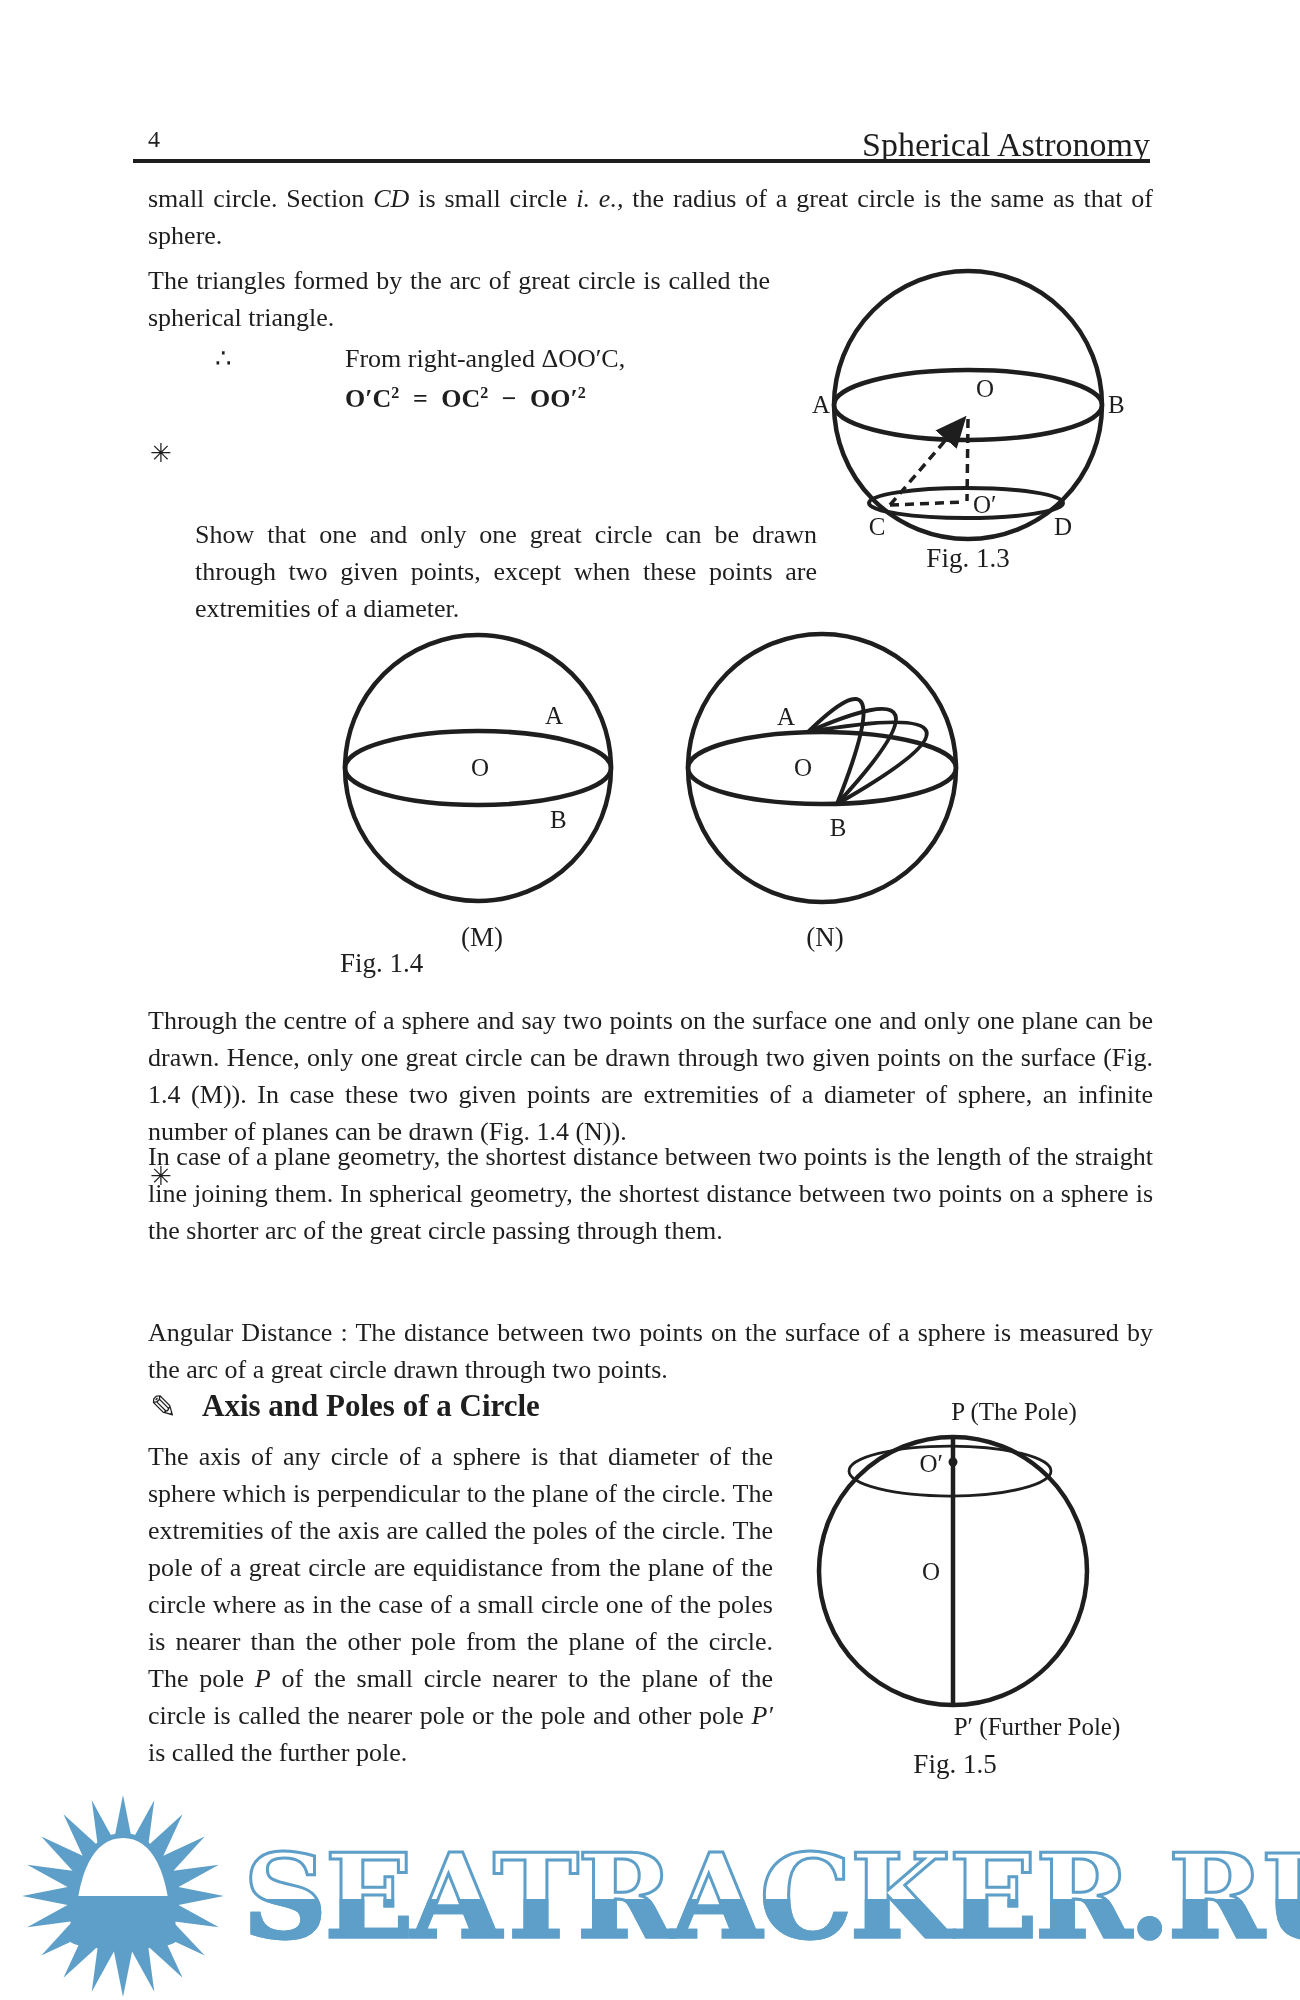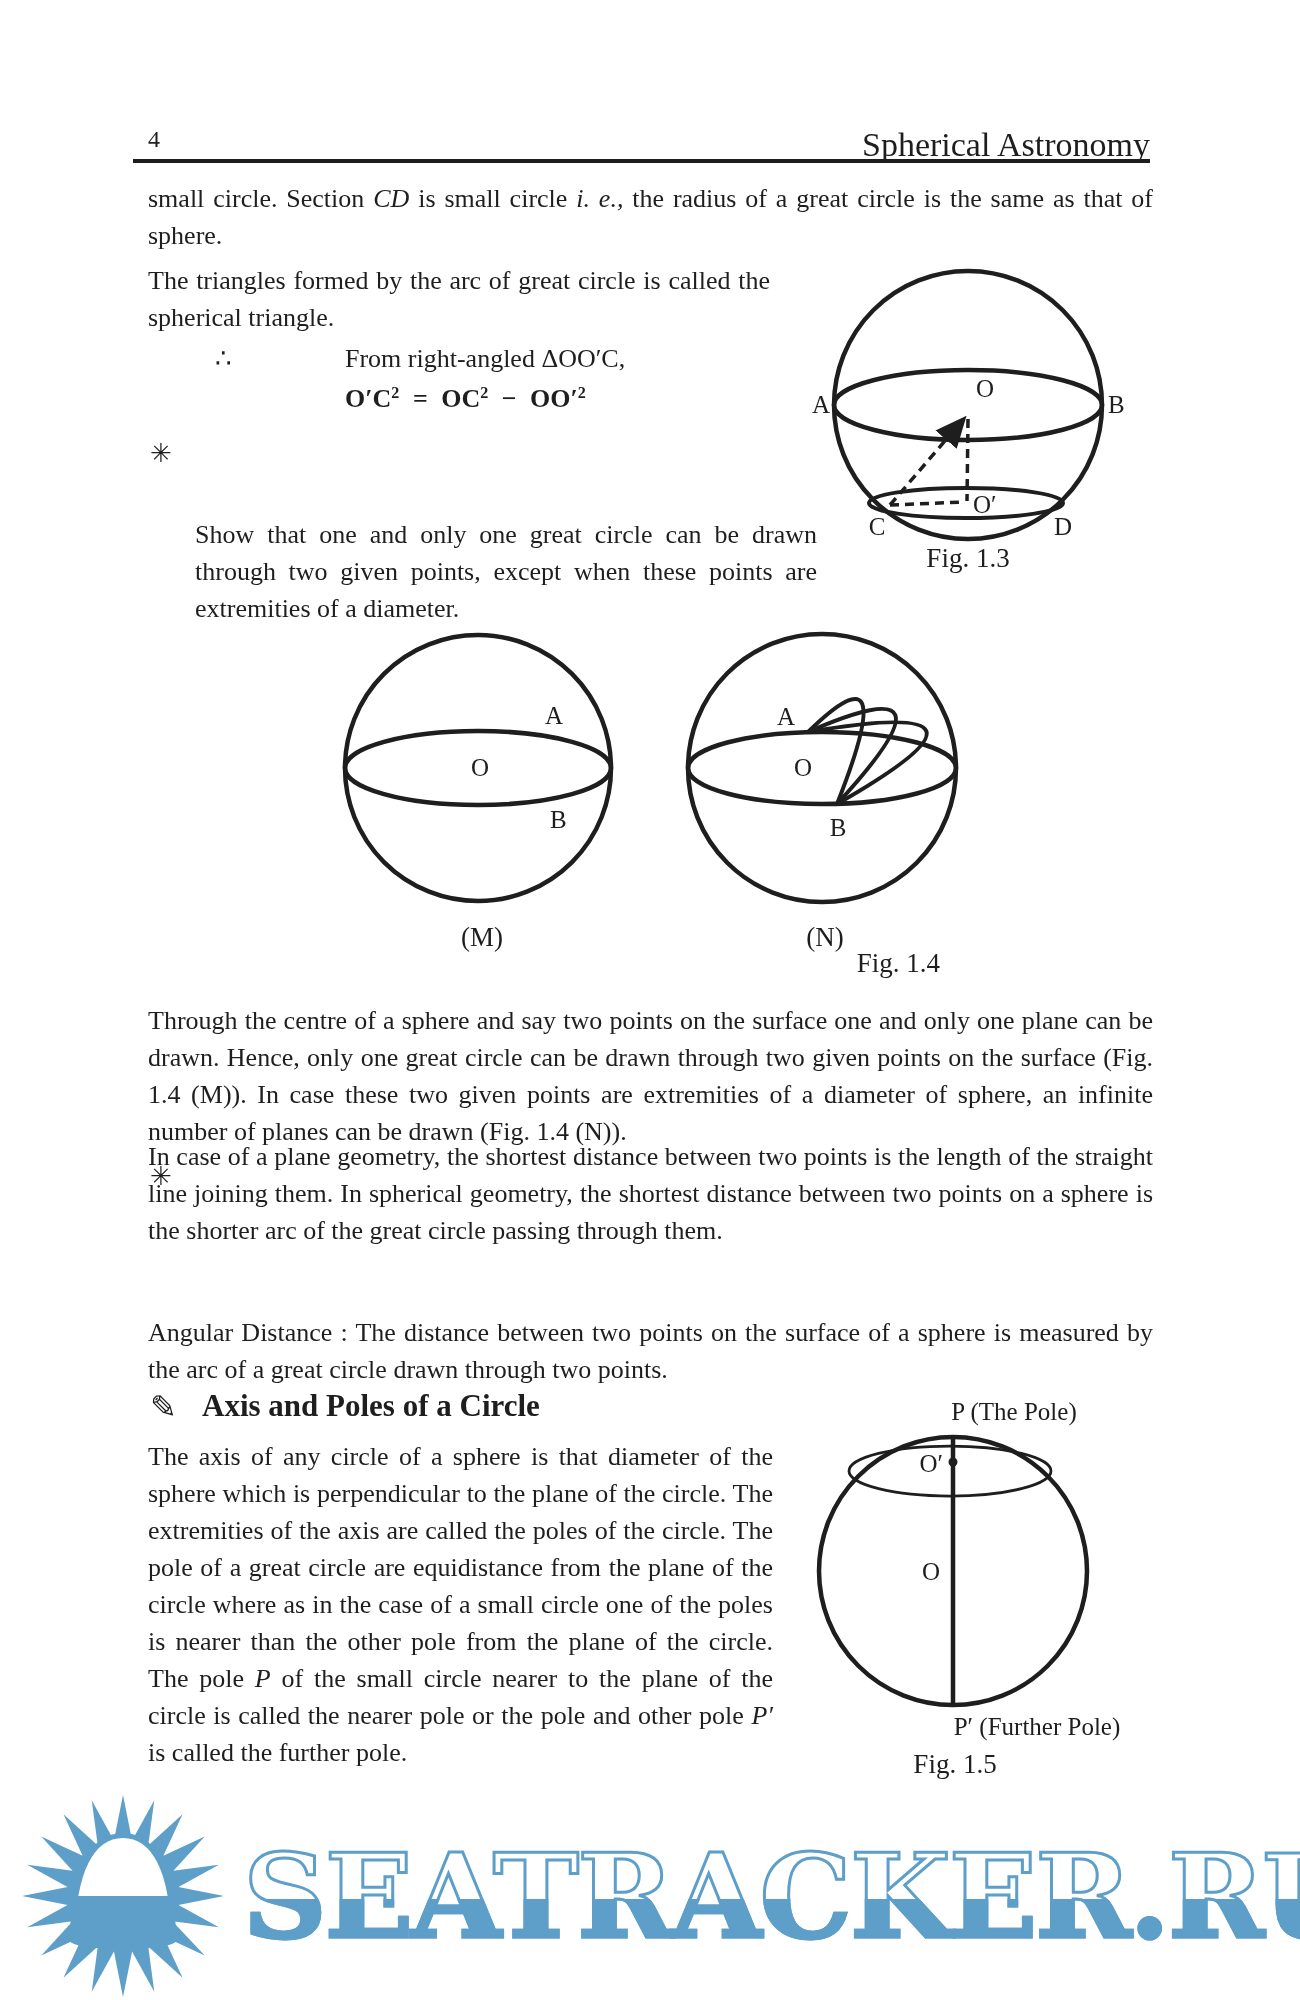--- a/index.html
+++ b/index.html
@@ -14,21 +14,21 @@
   .i{font-style:italic;margin-top:48px;}
   .sup{font-size:0.62em;position:relative;top:-0.55em;}
   .hdr-num{font-size:24px;}
   .hdr-title{font-size:34px;}
   .rule{background:#1e1e1e;height:4px;}
   .sect{display:flex;font-weight:700;font-size:29px;line-height:38px;}
   .sect .icon{width:50px;flex:0 0 50px;font-weight:400;font-size:26px;padding-top:2px;}
   .sect3{display:flex;font-weight:700;font-size:31px;line-height:40px;}
   .sect3 .icon{width:52px;flex:0 0 52px;font-weight:400;font-size:32px;padding-top:1px;}
   .formula-row{font-size:26px;line-height:37px;}
-  .fig-caption{font-size:27px;text-align:right;}
+  .fig-caption{font-size:27px;text-align:left;}
   svg text{font-family:"Liberation Serif",serif;fill:#1e1e1e;font-size:25px;}
   svg .cap{font-size:27px;}
   svg .shape{fill:none;stroke:#1e1e1e;}
   .wm-text{
     font-family:"DejaVu Serif",serif;font-weight:700;
     font-size:116px;line-height:170px;letter-spacing:-2px;white-space:nowrap;
     color:#5d9fc8;
   }
   @supports ((-webkit-background-clip:text) or (background-clip:text)){
     .wm-text{

